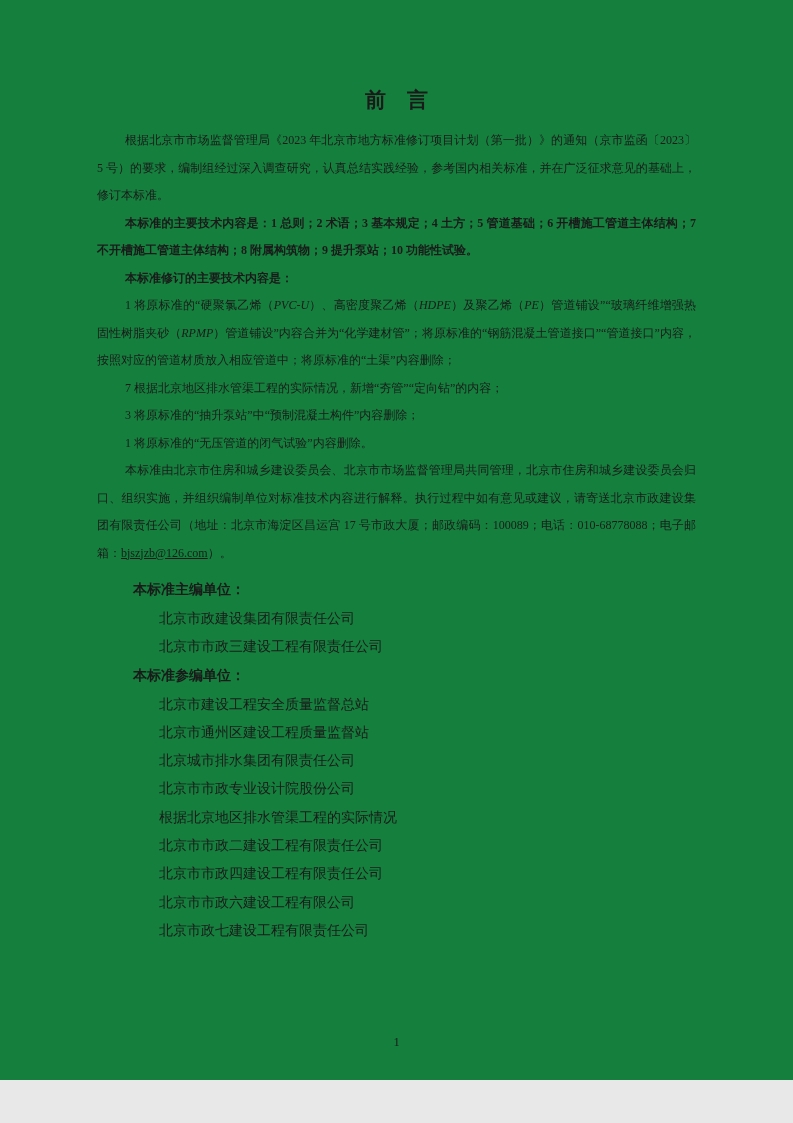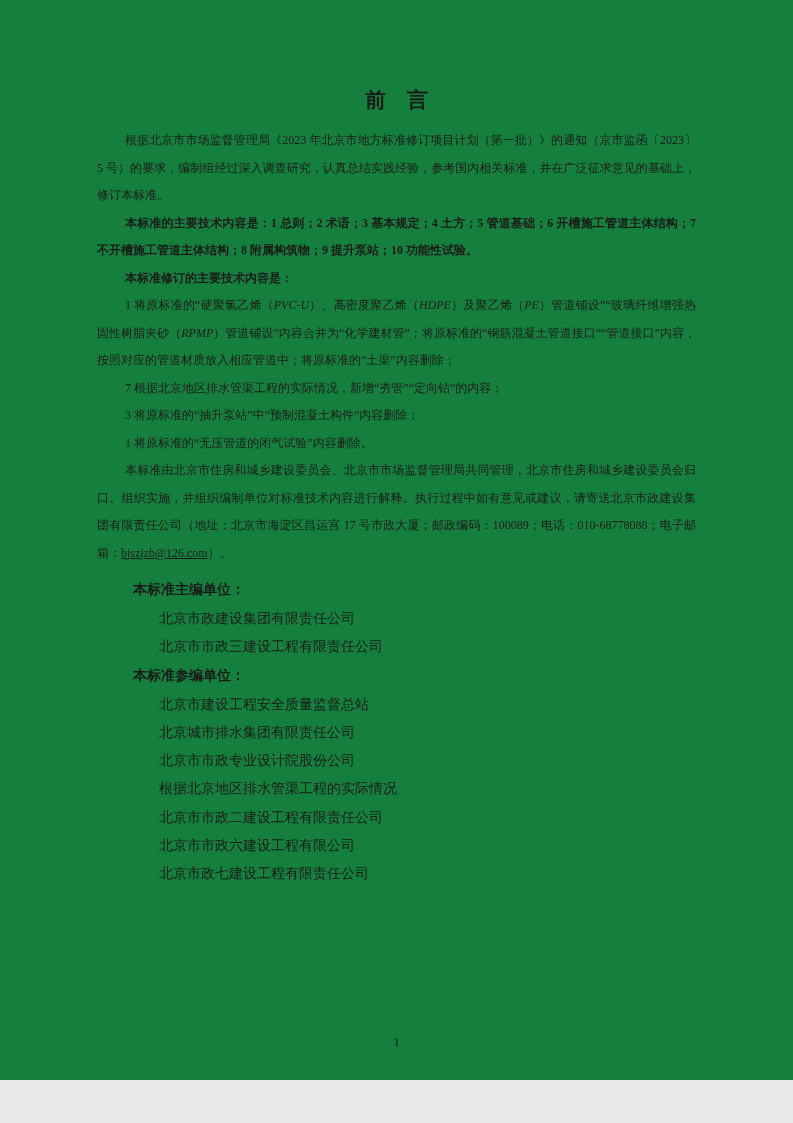--- a/index.html
+++ b/index.html
@@ -86,24 +86,26 @@
 
     <section class="editors">
       <p class="unit-label">本标准主编单位：</p>
       <div id="chief-units" class="unit-list">
           <div class="unit-item">北京市政建设集团有限责任公司</div>
           <div class="unit-item">北京市市政三建设工程有限责任公司</div>
         </div>
       <p class="unit-label">本标准参编单位：</p>
       <div id="participant-units" class="unit-list">
           <div class="unit-item">北京市建设工程安全质量监督总站</div>
+          <div class="unit-item">北京市通州区建设工程质量监督站</div>
           <div class="unit-item">北京城市排水集团有限责任公司</div>
           <div class="unit-item">北京市市政专业设计院股份公司</div>
           <div class="unit-item">根据北京地区排水管渠工程的实际情况</div>
           <div class="unit-item">北京市市政二建设工程有限责任公司</div>
+          <div class="unit-item">北京市市政四建设工程有限责任公司</div>
           <div class="unit-item">北京市市政六建设工程有限公司</div>
           <div class="unit-item">北京市政七建设工程有限责任公司</div>
         </div>
     </section>
   </div>
 
   <footer class="page-footer">
     <span class="page-number">1</span>
   </footer>
 </div>

